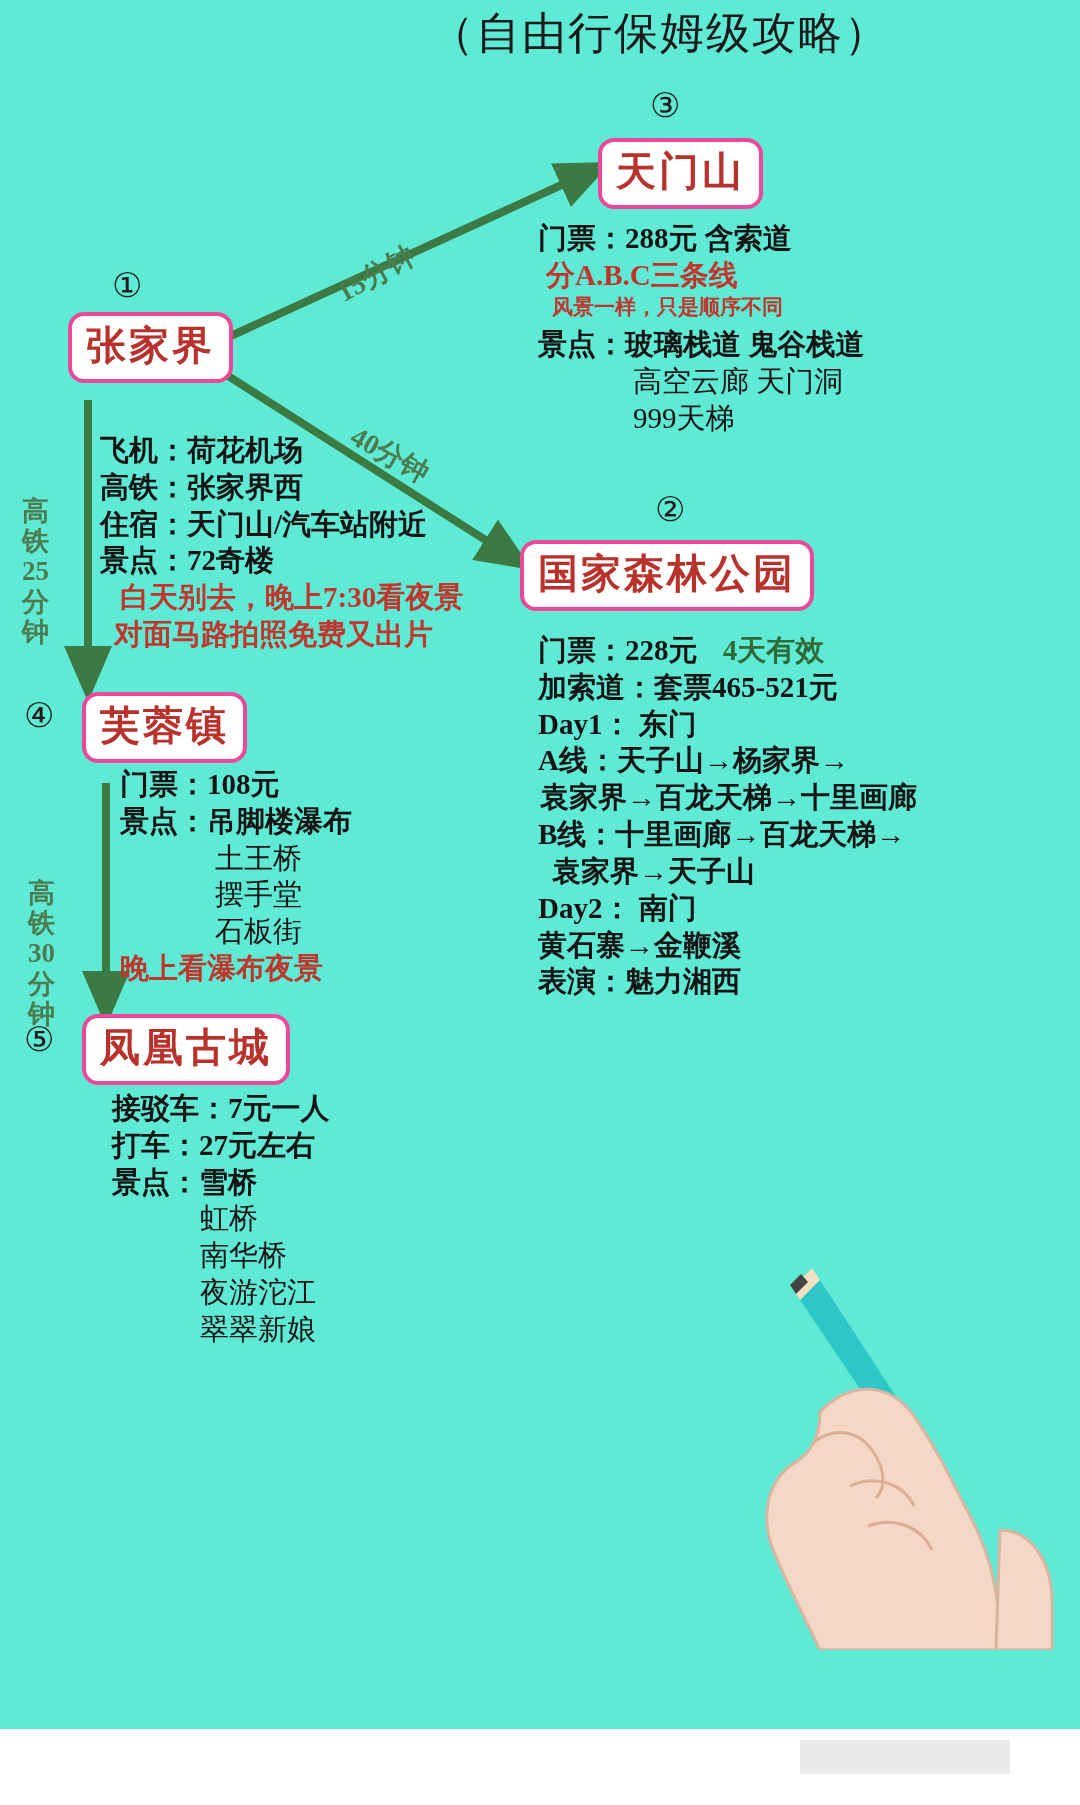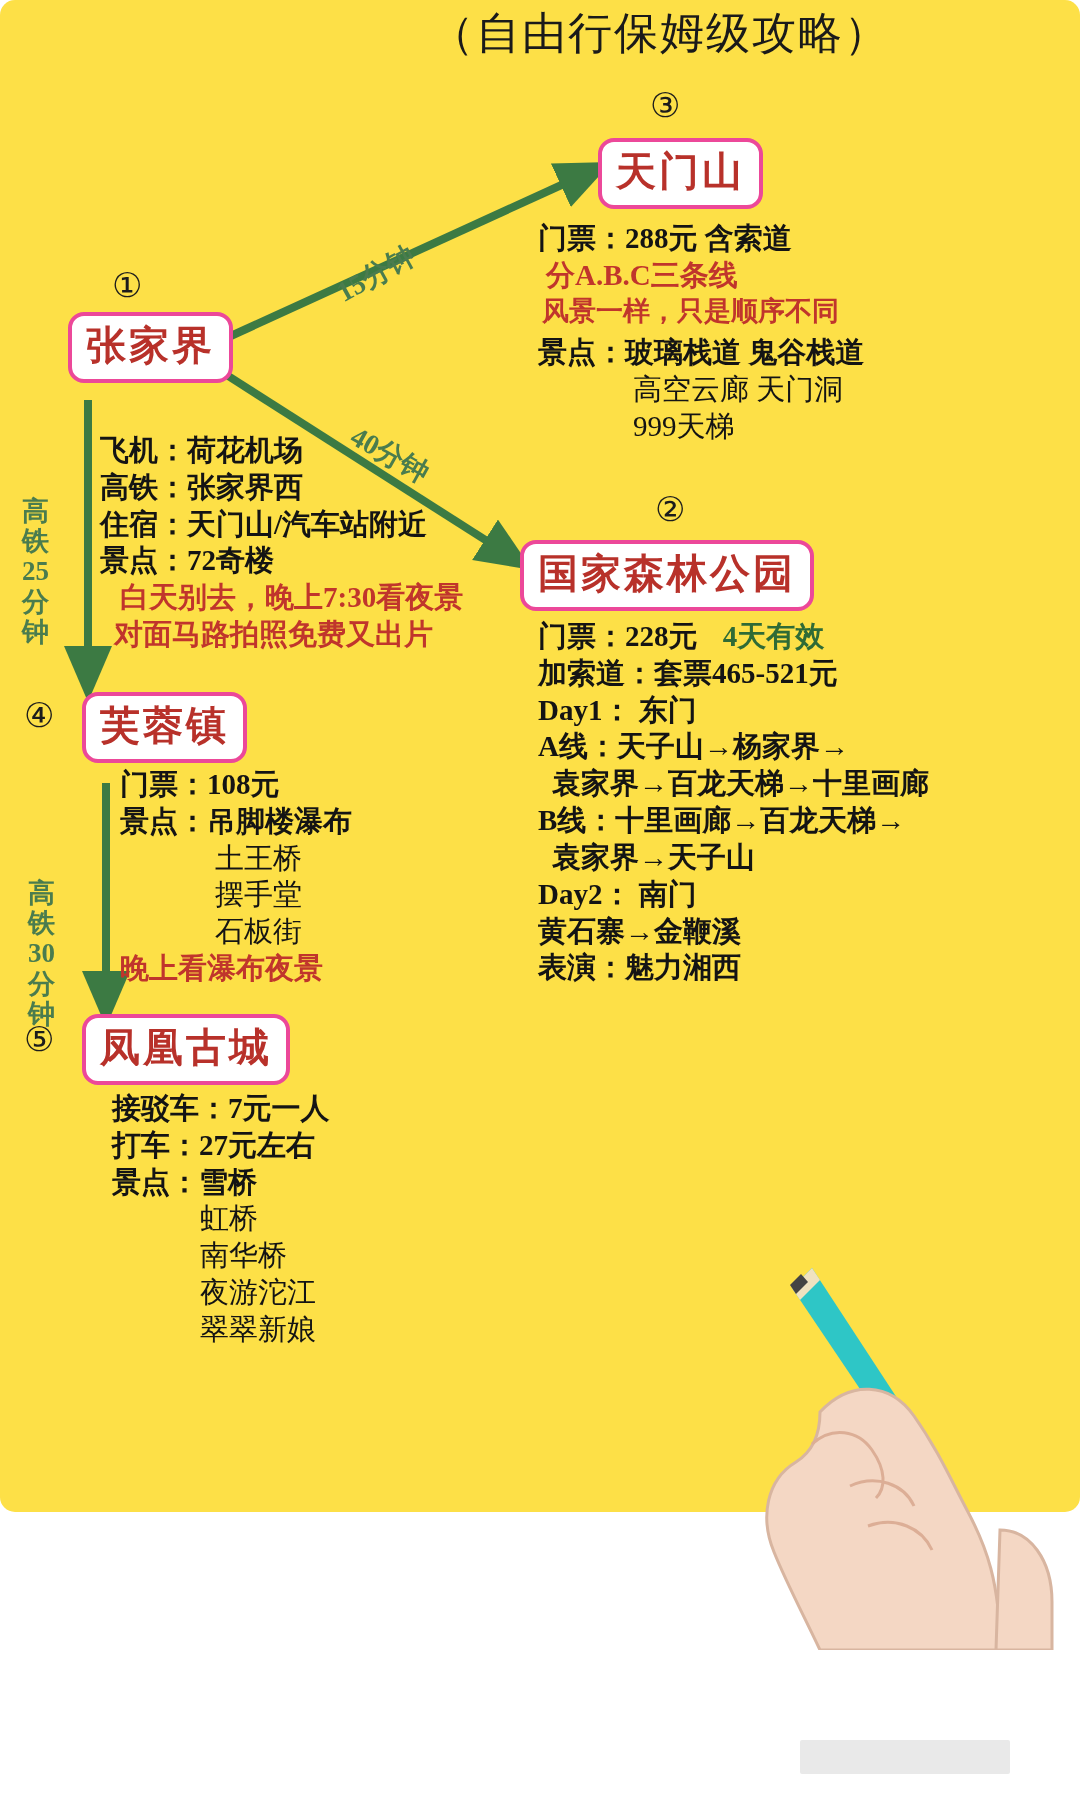--- a/index.html
+++ b/index.html
@@ -12,23 +12,22 @@
     height: 1805px;
     position: relative;
     overflow: hidden;
     font-family: "Liberation Serif", "DejaVu Serif", serif;
     color: #111111;
   }
   #canvas {
     position: absolute;
     left: 0; top: 0;
     width: 1080px;
-    height: 1512px;
-    background: #fde047;
-    border-radius: 15px;
+    height: 1729px;
+    background: #5eead4;
   }
   .abs { position: absolute; }
 
   
   .title {
     left: 430px;
     top: 4px;
     font-size: 44px;
     letter-spacing: 2px;
     color: #1a1a1a;
@@ -159,38 +158,38 @@
   <div class="abs dlabel rot-up" style="left:330px; top:278px;">15分钟</div>
 
   <div class="abs dlabel rot-down" style="left:362px; top:418px;">40分钟</div>
 
   <div class="abs circnum" style="left:650px; top:88px;">③</div>
   <div class="abs node" style="left:598px; top:138px;">天门山</div>
 
   <div class="abs block" style="left:538px; top:220px;">
     <span class="line bold">门票：288元 含索道</span>
     <span class="line red" style="margin-left:8px; font-size:29px;">分A.B.C三条线</span>
-    <span class="line red" style="margin-left:4px; font-size:27px;">风景一样，只是顺序不同</span>
+    <span class="line red" style="margin-left:14px; font-size:21px;">风景一样，只是顺序不同</span>
     <span class="line bold" style="margin-top:6px;">景点：玻璃栈道 鬼谷栈道</span>
     <span class="line" style="margin-left:95px;">高空云廊 天门洞</span>
     <span class="line" style="margin-left:95px;">999天梯</span>
   </div>
 
   <div class="abs circnum" style="left:655px; top:492px;">②</div>
   <div class="abs node" style="left:520px; top:540px;">国家森林公园</div>
 
-  <div class="abs block" style="left:538px; top:618px;">
+  <div class="abs block" style="left:538px; top:632px;">
     <span class="line bold">
       <span>门票：228元</span>
       <span class="green" style="margin-left:18px;">4天有效</span>
     </span>
     <span class="line bold">加索道：套票465-521元</span>
     <span class="line bold">Day1： 东门</span>
     <span class="line bold">A线：天子山→杨家界→</span>
-    <span class="line bold" style="margin-left:14px;">袁家界→百龙天梯→十里画廊</span>
+    <span class="line bold" style="margin-left:2px;">袁家界→百龙天梯→十里画廊</span>
     <span class="line bold">B线：十里画廊→百龙天梯→</span>
     <span class="line bold" style="margin-left:14px;">袁家界→天子山</span>
     <span class="line bold">Day2： 南门</span>
     <span class="line bold">黄石寨→金鞭溪</span>
     <span class="line bold">表演：魅力湘西</span>
   </div>
 
   <div class="abs circnum" style="left:24px; top:698px;">④</div>
   <div class="abs node" style="left:82px; top:692px;">芙蓉镇</div>
 

